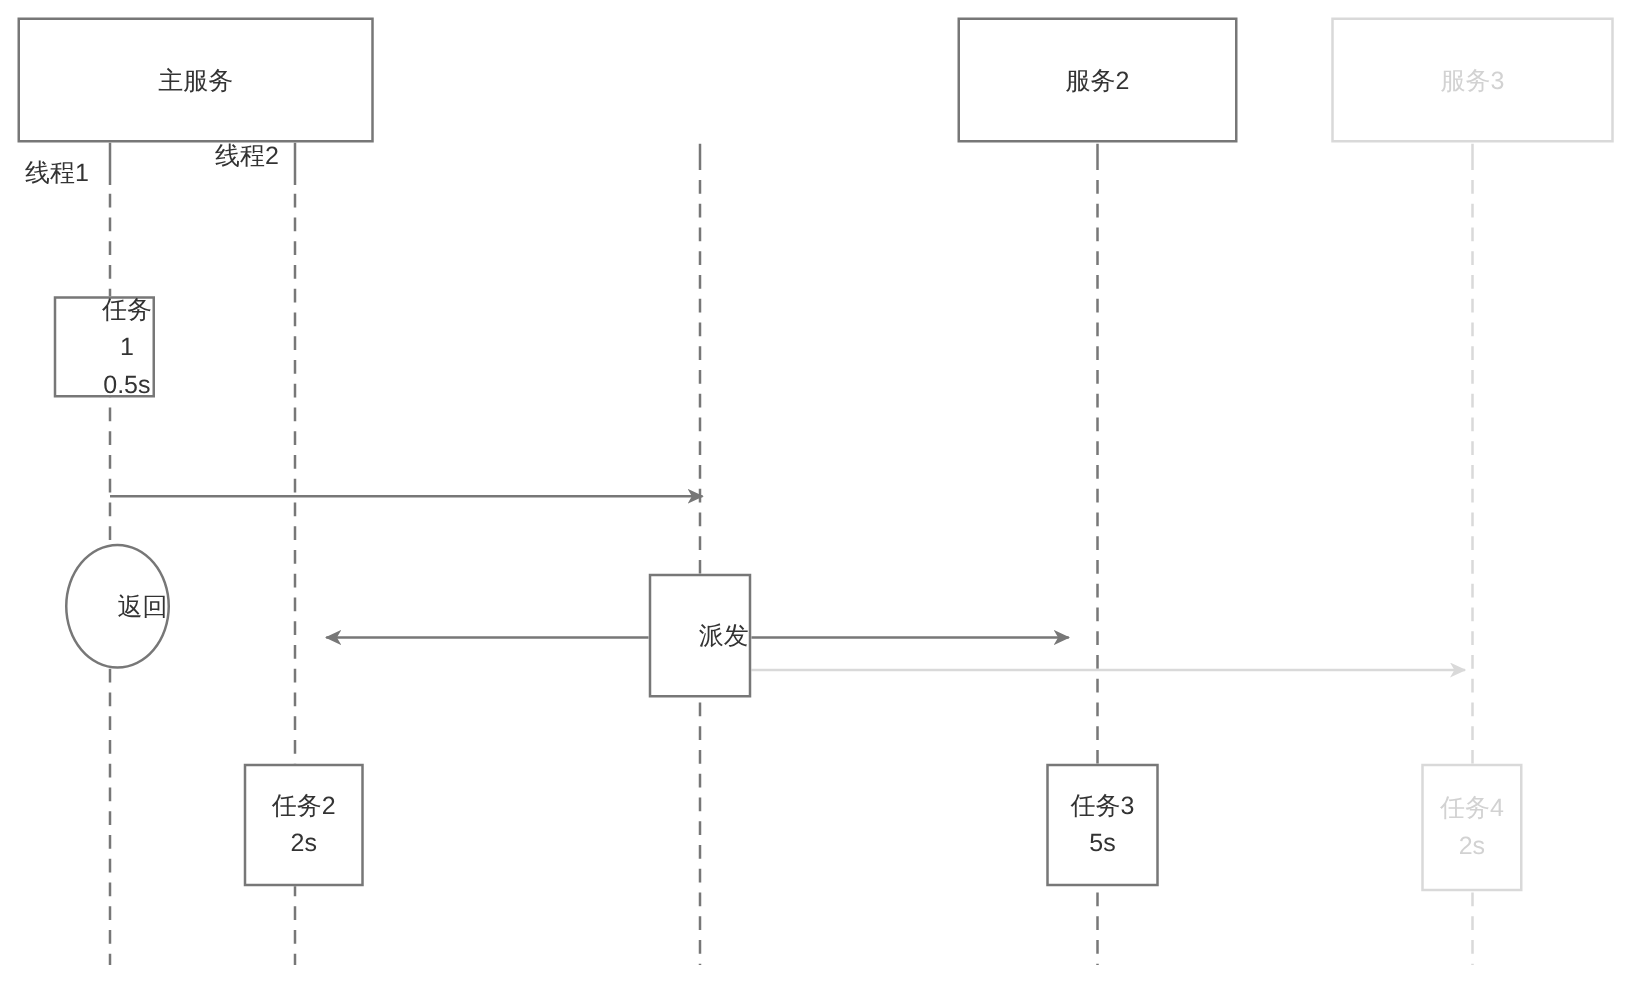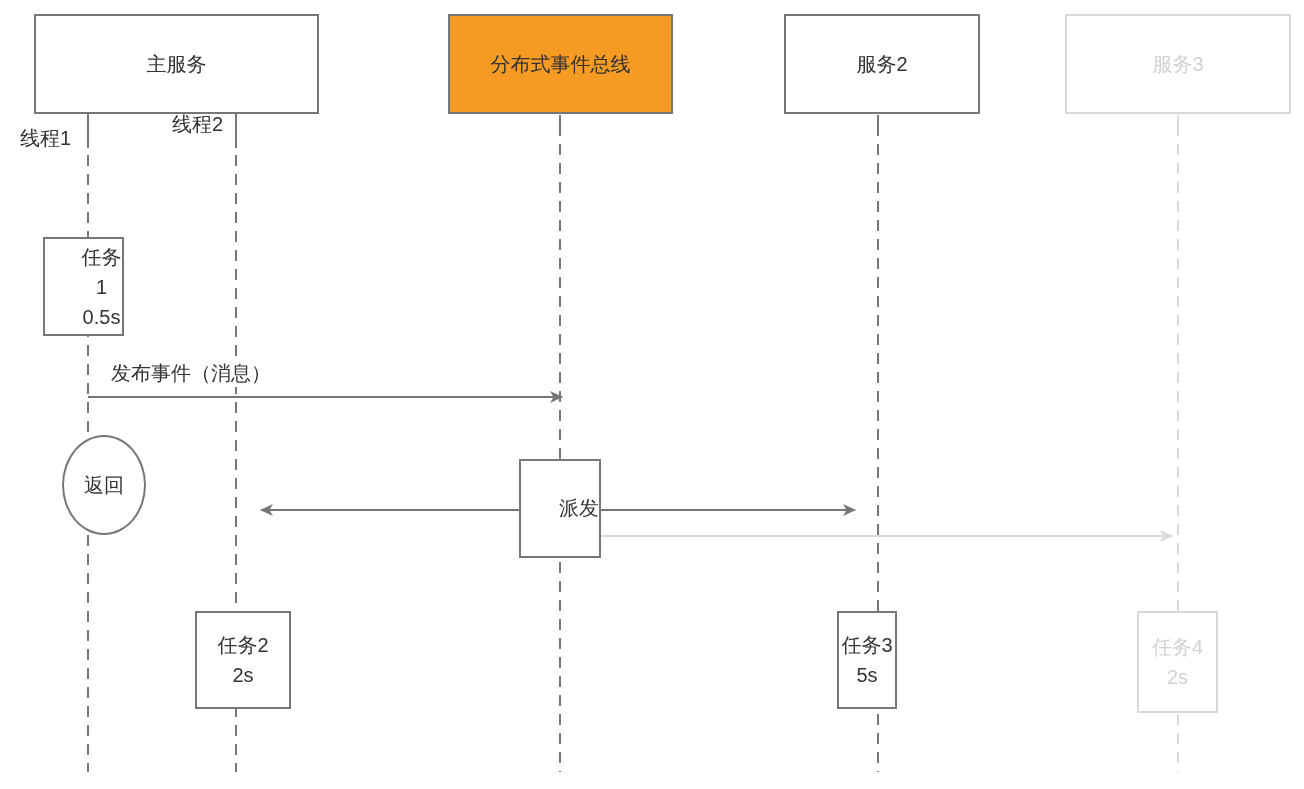--- a/index.html
+++ b/index.html
@@ -112,60 +112,56 @@
     <line class="lifeline-dark dashed" x1="560" y1="144" x2="560" y2="772"></line>
     <line class="lifeline-dark dashed" x1="878" y1="144" x2="878" y2="772"></line>
     <line class="lifeline-light dashed" x1="1178" y1="144" x2="1178" y2="772"></line>
 
     <line class="msg-light" x1="601" y1="536" x2="1172" y2="536" marker-end="url(#arrowLight)"></line>
     <line class="msg-dark" x1="88" y1="397" x2="562" y2="397" marker-end="url(#arrowDark)"></line>
     <line class="msg-dark" x1="519" y1="510" x2="261" y2="510" marker-end="url(#arrowDark)"></line>
     <line class="msg-dark" x1="601" y1="510" x2="855" y2="510" marker-end="url(#arrowDark)"></line>
   </svg>
 
-  <div class="abs actor-box" style="left:14px; top:14px; width:285px;margin-left:20px;">
+  <div class="abs actor-box" style="left:14px; top:14px; width:285px;">
     <span>主服务</span>
   </div>
 
-  <div class="abs actor-box highlight" style="left:448px; top:14px; width:225px;">
-    <span>分布式事件总线</span>
-  </div>
 
-  <div class="abs actor-box" style="left:766px; top:14px; width:196px;margin-left:18px;">
+  <div class="abs actor-box" style="left:766px; top:14px; width:224px;">
     <span>服务2</span>
   </div>
 
   <div class="abs actor-box dimmed" style="left:1065px; top:14px; width:226px;align-items:center;">
     <span>服务3</span>
   </div>
 
   <div class="abs thread-label" style="left:20px; top:125px;">线程1</div>
   <div class="abs thread-label" style="left:172px; top:111px;">线程2</div>
 
-  <div class="abs task-box" style="left:43px; top:237px; width:81px; height:99px;padding-left:36px;">
+  <div class="abs task-box" style="left:43px; top:237px; width:81px; height:81px;padding-left:36px;">
     <span>任务1</span>
     <span>0.5s</span>
   </div>
 
-  <div class="abs message-label" style="left:108px; top:360px;">发布事件（消息）</div>
 
-  <div class="abs return-ellipse" style="left:62px; top:435px; width:84px; height:100px;">
+  <div class="abs return-ellipse" style="left:52px; top:435px; width:84px; height:100px;justify-content:flex-end;">
     <span>返回</span>
   </div>
 
   <div class="abs dispatch-box" style="left:519px; top:459px; width:82px; height:99px;">
     <span>派发</span>
   </div>
 
   <div class="abs task-box" style="left:195px; top:611px; width:96px; height:98px;">
     <span>任务2</span>
     <span>2s</span>
   </div>
 
-  <div class="abs task-box" style="left:837px; top:611px; width:60px; height:98px;">
+  <div class="abs task-box" style="left:837px; top:611px; width:90px; height:98px;">
     <span>任务3</span>
     <span>5s</span>
   </div>
 
   <div class="abs task-box dimmed" style="left:1137px; top:611px; width:81px; height:102px;">
     <span>任务4</span>
     <span>2s</span>
   </div>
 
 </div>

